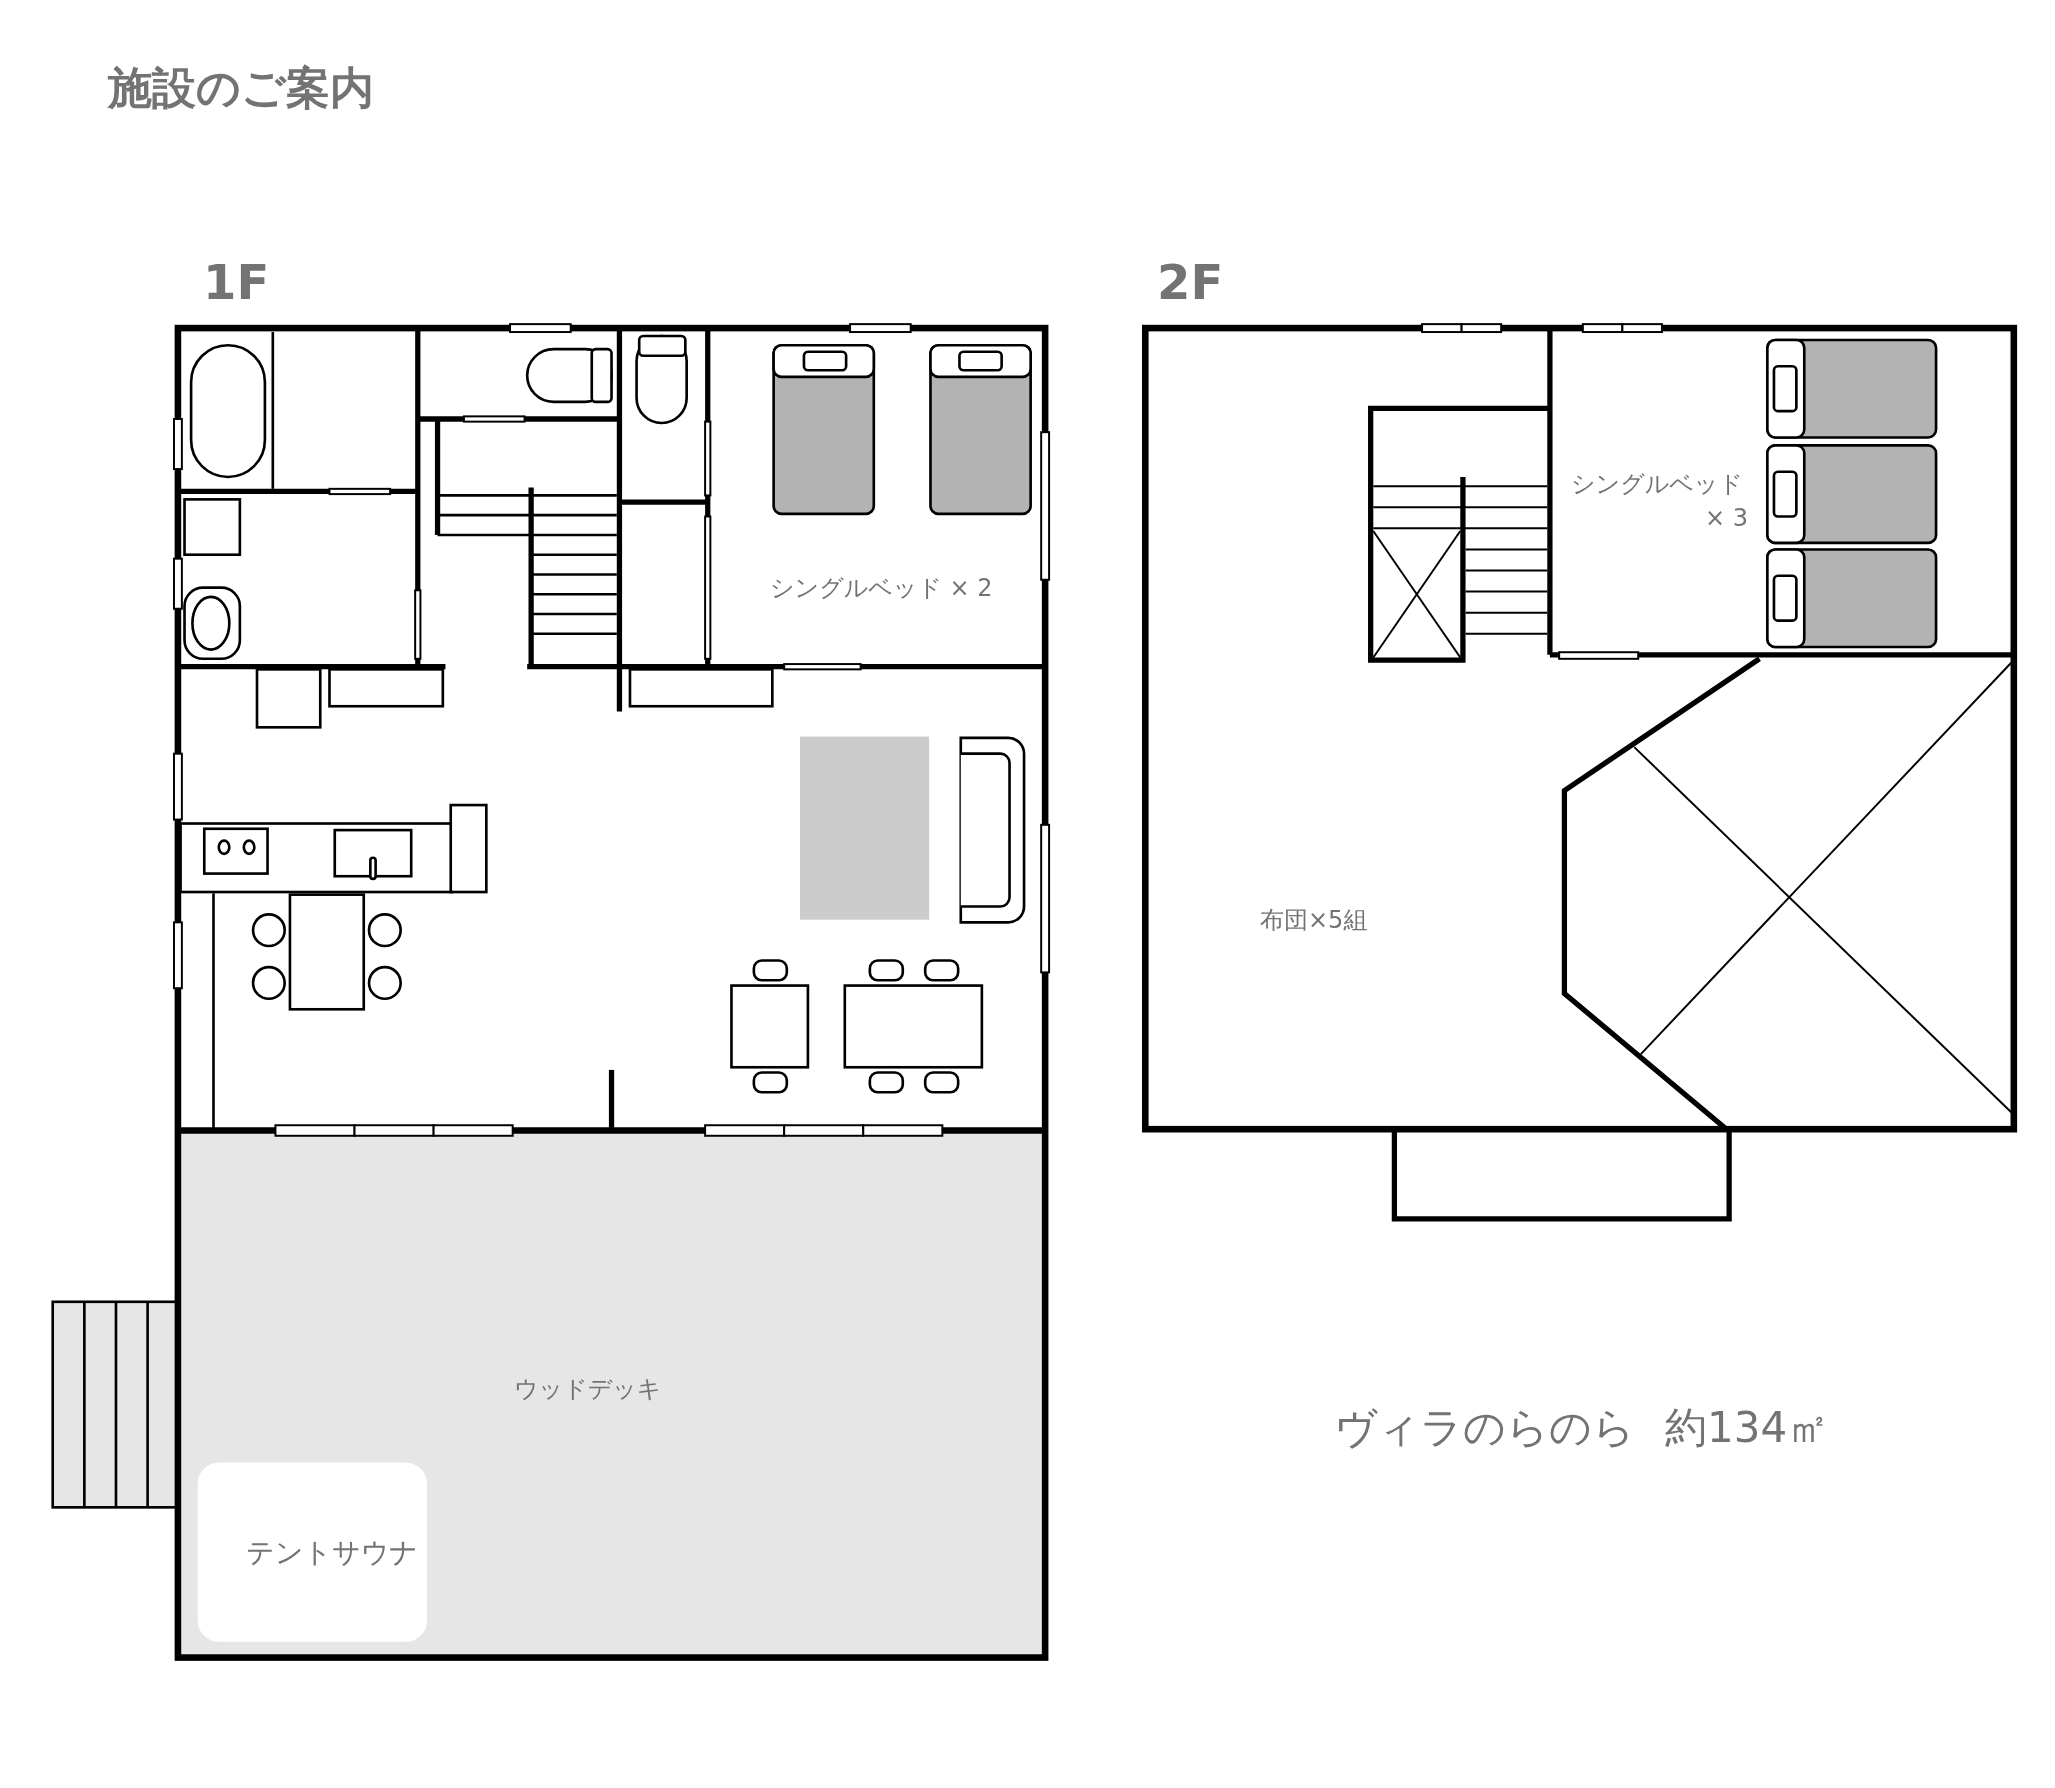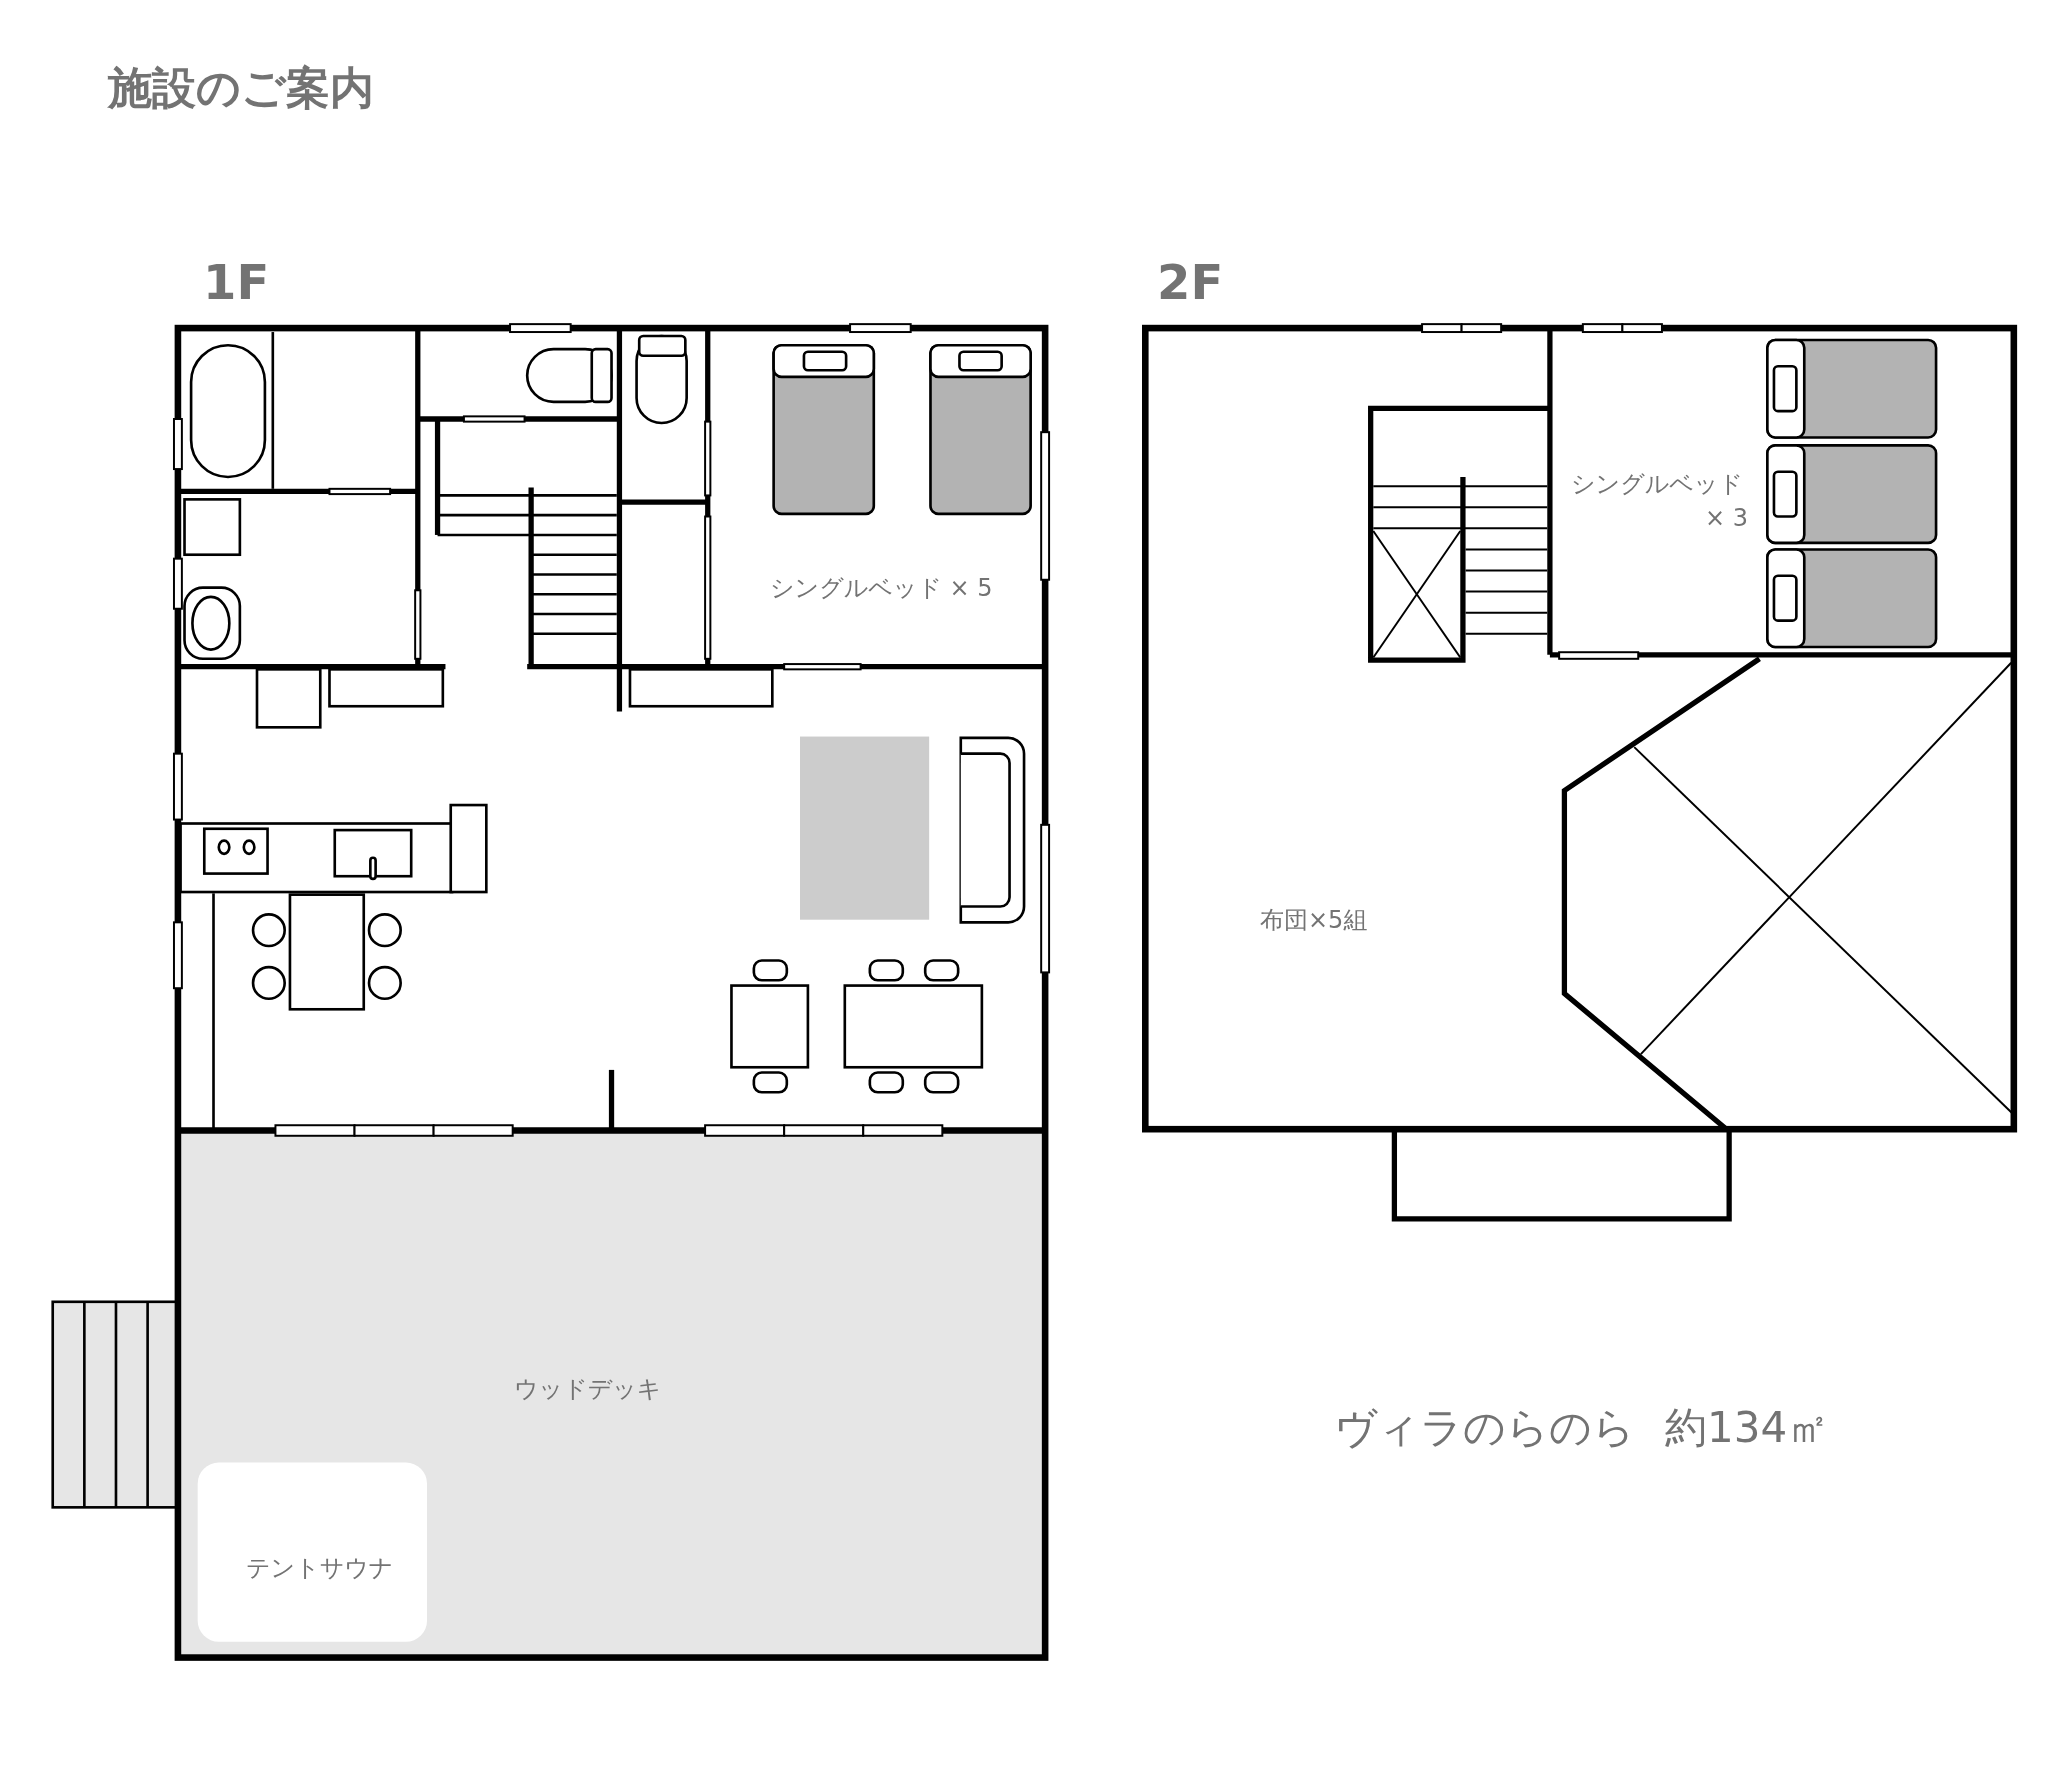--- a/index.html
+++ b/index.html
@@ -3,21 +3,21 @@
 <meta charset="utf-8">
 <style>
   html, body { margin: 0; padding: 0; background: #ffffff; }
   body { width: 2056px; height: 1788px; overflow: hidden; position: relative;
          font-family: "DejaVu Sans", "Liberation Sans", sans-serif; color: #000; }
   svg.plan { position: absolute; left: 0; top: 0; width: 2056px; height: 1788px; }
   .lbl { position: absolute; white-space: nowrap; color: #737373; line-height: 1; }
   .title { font-size: 44px; font-weight: bold; left: 108px; top: 66px; }
   .floor { font-size: 48px; font-weight: bold; }
   .room { font-size: 24px; }
-  .small { font-size: 24px; margin-top: 17px; }
+  .small { font-size: 28px; }
   .foot { font-size: 42px; }
 </style>
 </head>
 <body>
 
 <svg class="plan" viewBox="0 0 1560 1357" preserveAspectRatio="none" xmlns="http://www.w3.org/2000/svg">
 
   <g>
 
     <rect x="135" y="858" width="658" height="400" fill="#e6e6e6"></rect>
@@ -191,21 +191,21 @@
       <rect x="1346" y="437" width="17" height="34" rx="3" fill="#fff"></rect>
     </g>
   </g>
 </svg>
 
 <div class="lbl title">施設のご案内</div>
 
 <div class="lbl floor" style="left:203px; top:258px;">1F</div>
 <div class="lbl floor" style="left:1157px; top:258px;">2F</div>
 
-<div class="lbl room" style="left:770px; top:576px;">シングルベッド × 5</div>
+<div class="lbl room" style="left:770px; top:576px;">シングルベッド × 2</div>
 <div class="lbl room" style="left:514px; top:1377px;">ウッドデッキ</div>
 <div class="lbl small" style="left:246px; top:1539px;">テントサウナ</div>
 
 <div class="lbl room" style="left:1571px; top:472px;">シングルベッド</div>
 <div class="lbl room" style="left:1705px; top:506px;">× 3</div>
 <div class="lbl room" style="left:1260px; top:908px; font-size:24px;">布団×5組</div>
 
 <div class="lbl foot" style="left:1334px; top:1407px;">ヴィラのらのら</div>
 <div class="lbl foot" style="left:1665px; top:1407px;">約134㎡</div>
 

